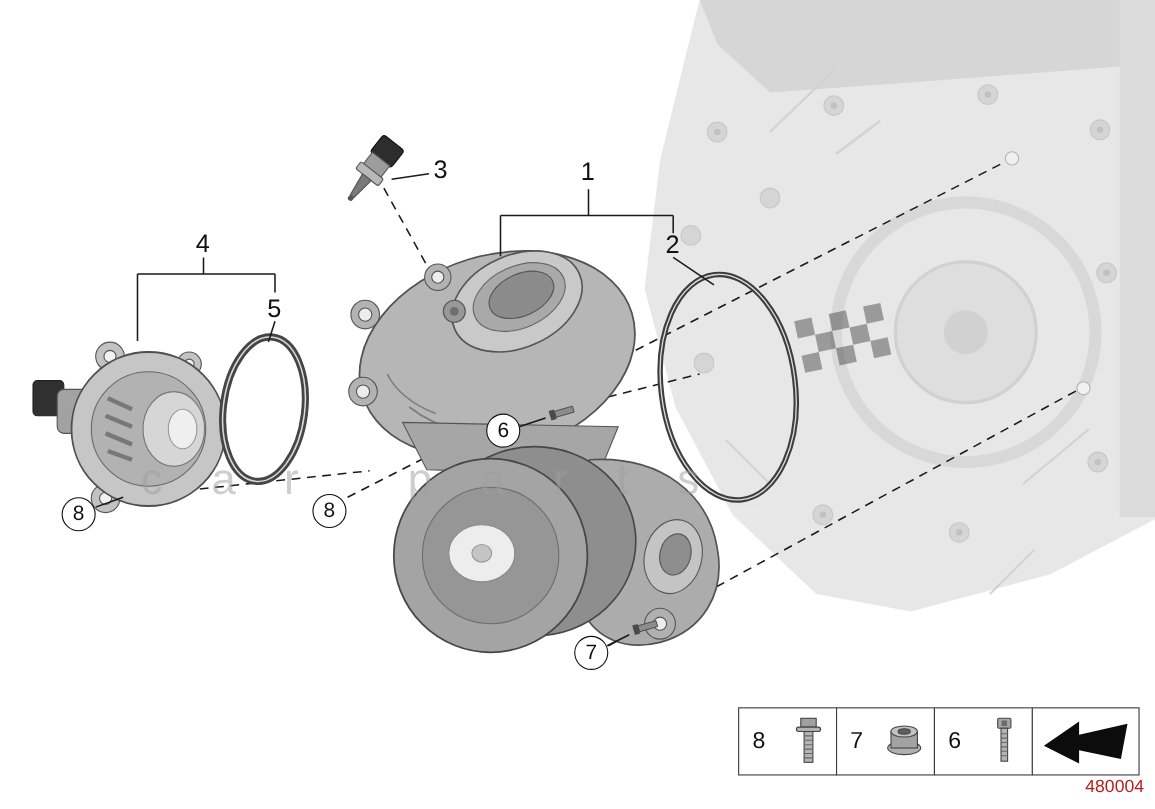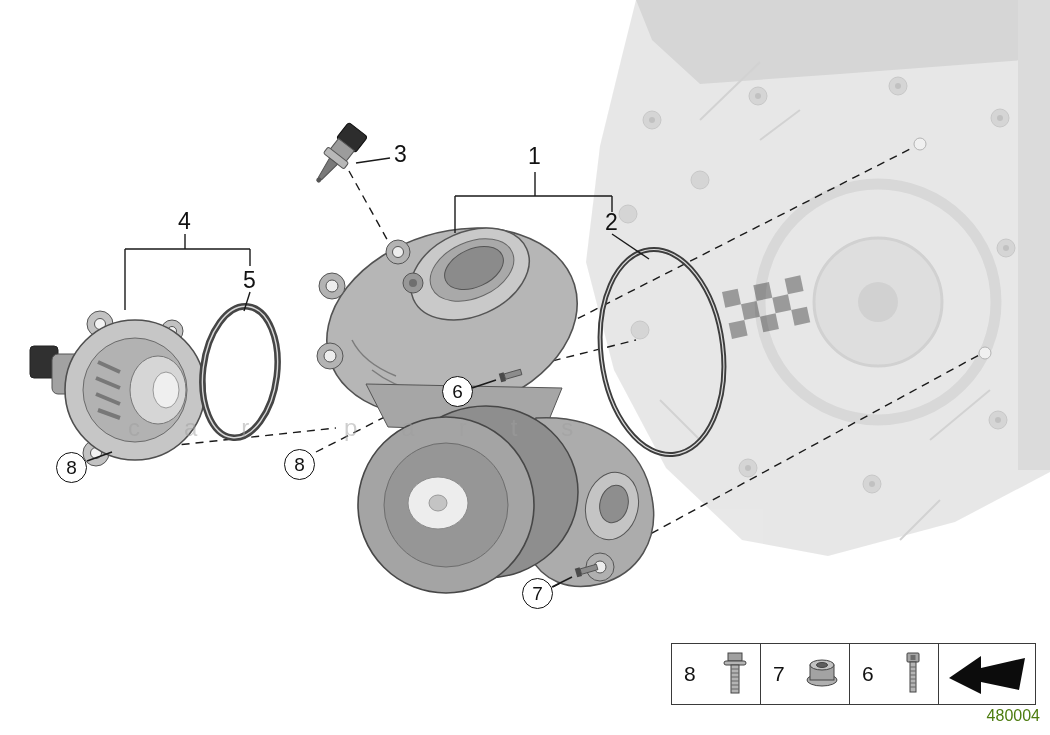--- a/index.html
+++ b/index.html
@@ -1,34 +1,34 @@
 <!DOCTYPE html>
 <html><head>
 <meta charset="utf-8">
 <style>
   * { margin:0; padding:0; box-sizing:border-box; }
   body { font-family:"Liberation Sans", sans-serif; background:#fff; }
   .stage { position:relative; width:1050px; height:735px; background:#fff; overflow:hidden; }
   .drawing { position:absolute; left:0; top:0; z-index:1; }
   .wm-title { position:absolute; left:58px; top:240px; font-size:122px; font-weight:bold;
               letter-spacing:10px; color:#cc5252; opacity:.55; z-index:2; pointer-events:none; line-height:1; }
-  .wm-sub { position:absolute; left:128px; top:414px; font-size:24px; letter-spacing:44px;
+  .wm-sub { position:absolute; left:128px; top:414px; font-size:40px; letter-spacing:44px;
             color:#9f9f9f; opacity:.5; z-index:2; pointer-events:none; }
   .callout { position:absolute; z-index:3; font-size:23px; color:#111; cursor:pointer; }
   .callout-circle { position:absolute; z-index:3; width:31px; height:31px; border:1.7px solid #111;
                     border-radius:50%; background:#fff; display:flex; align-items:center;
                     justify-content:center; font-size:19px; color:#111; cursor:pointer; }
   .legend { position:absolute; left:672px; top:643px; z-index:3; display:flex; }
   .legend-cell { width:90px; height:62px; border:1px solid #3a3a3a; margin-left:-1px; background:#fff;
                  display:flex; align-items:center; justify-content:space-between; padding:0 10px 0 12px; }
   .legend-cell .num { font-size:21px; color:#111; }
   .legend-arrow-cell { width:98px; height:62px; border:1px solid #3a3a3a; margin-left:-1px; background:#fff;
                        display:flex; align-items:center; justify-content:center; }
   .diagram-number { position:absolute; left:938px; top:707px; width:102px; text-align:right;
-                    font-size:16px; color:#4d7c0f; z-index:3; }
+                    font-size:16px; color:#b91c1c; z-index:3; }
 </style>
 </head>
 <body>
 
 <div class="stage">
 
   <svg class="drawing" width="1050" height="735" viewBox="0 0 1050 735">
 
     <g opacity="0.75">
       <path d="M636,0 L1050,0 L1050,472 L955,522 L828,556 L742,540 L666,468 L614,370 L586,262 L600,146 L622,56 Z" fill="#e0e0e0"></path>

